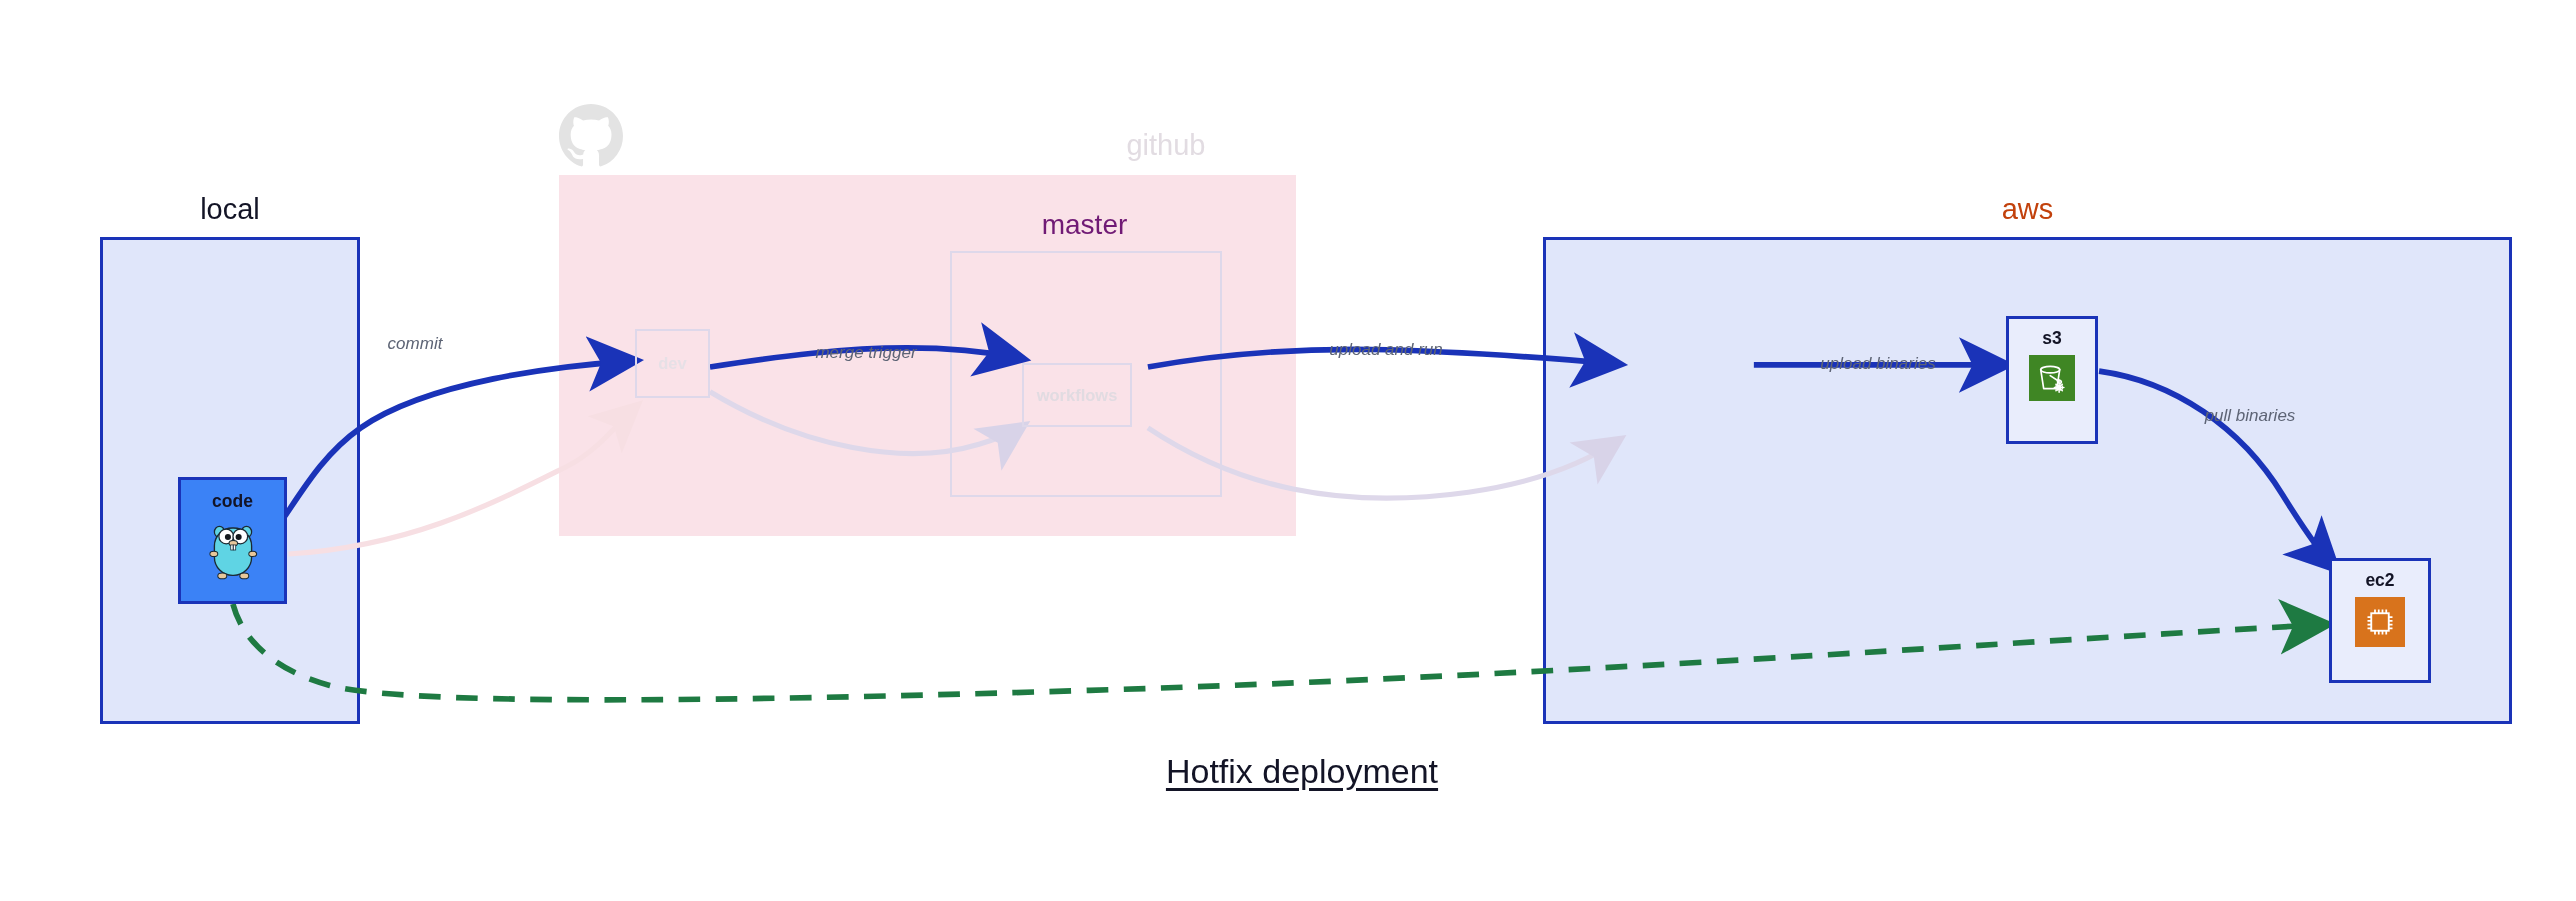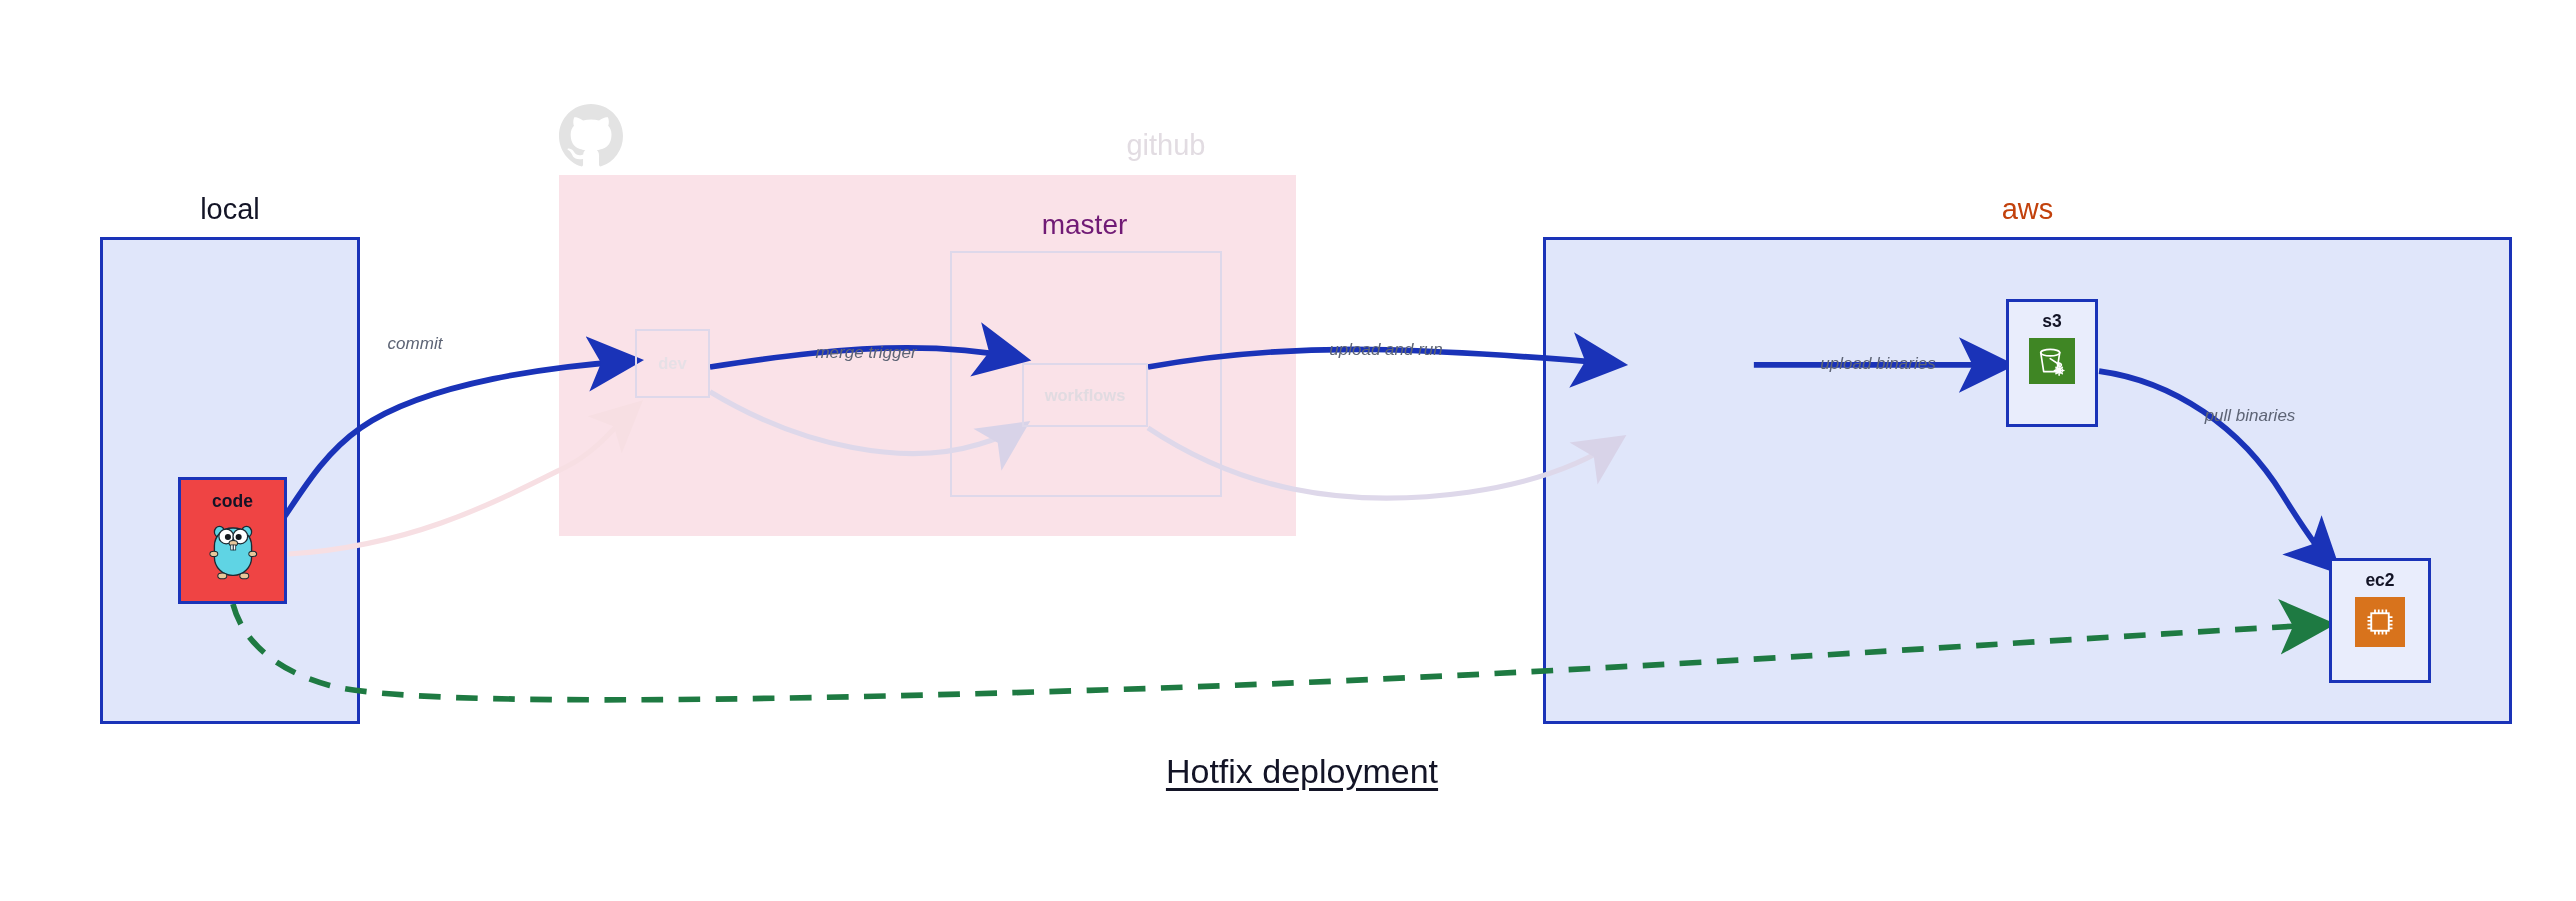--- a/index.html
+++ b/index.html
@@ -89,21 +89,21 @@
     <g>
       <path d="M4074,720 C4220,740 4350,830 4430,960 C4480,1040 4510,1080 4530,1100" fill="none" stroke="#1a33b8" stroke-width="11" marker-end="url(#ah-blue)"></path>
     </g>
     <g>
       <path d="M452,1172 C470,1240 530,1300 640,1330 C760,1362 1200,1368 2100,1340
                C2900,1316 3700,1260 4200,1230 C4380,1219 4470,1214 4512,1212" fill="none" stroke="#1e7a42" stroke-width="11" stroke-dasharray="42 30" marker-end="url(#ah-green)"></path>
     </g>
   </svg>
 
   <div class="node" style="left:178px;top:477px;width:109px;height:127px;
-              background:#ef4444;border:3.6px solid #1a33b8;">
+              background:#3b82f6;border:3.6px solid #1a33b8;">
     <span class="node-title" style="font-size:17.5px;color:#131426;margin-top:11.3px;">code</span>
     <span class="iconbox" style="margin-top:7.2px;width:58px;height:62px;">
       <svg viewBox="0 0 100 110" width="58" height="62" aria-hidden="true">
 
         <ellipse cx="26" cy="23" rx="9" ry="10" fill="#5fd4e4" stroke="#1b2a33" stroke-width="2.2"></ellipse>
         <ellipse cx="74" cy="23" rx="9" ry="10" fill="#5fd4e4" stroke="#1b2a33" stroke-width="2.2"></ellipse>
 
         <rect x="17" y="16" width="66" height="84" rx="32" fill="#5fd4e4" stroke="#1b2a33" stroke-width="2.4"></rect>
 
         <circle cx="38" cy="31" r="13" fill="#ffffff" stroke="#1b2a33" stroke-width="2.2"></circle>
@@ -123,27 +123,27 @@
         <ellipse cx="70" cy="101" rx="8" ry="5.2" fill="#e8c79a" stroke="#1b2a33" stroke-width="1.8"></ellipse>
       </svg>
     </span>
   </div>
 
   <div class="node" style="left:635px;top:329px;width:75px;height:69px;
               background:transparent;border:2.1px solid #ded8ea;justify-content:center;">
     <span class="node-title" style="font-size:16.5px;color:#e6e0e6;">dev</span>
   </div>
 
-  <div class="node" style="left:1022px;top:363px;width:126px;height:64px;
+  <div class="node" style="left:1022px;top:363px;width:110px;height:64px;
               background:transparent;border:2.1px solid #ded8ea;justify-content:center;">
     <span class="node-title" style="font-size:16.5px;color:#e1dbe1;">workflows</span>
   </div>
 
 
-  <div class="node" style="left:2006px;top:299px;width:92px;height:128px;
+  <div class="node" style="left:2006px;top:316px;width:92px;height:128px;
               background:#e9edfc;border:3.6px solid #1a33b8;">
     <span class="node-title" style="font-size:17.5px;color:#131426;margin-top:9.3px;">s3</span>
     <span class="iconbox" style="margin-top:6.2px;width:46px;height:46px;background:#3f8624;">
       <svg viewBox="0 0 64 64" width="38" height="38" aria-hidden="true">
         <g fill="none" stroke="#ffffff" stroke-width="2.8" stroke-linejoin="round" stroke-linecap="round">
 
           <path d="M13,18 L18,50 L40,50 L45,18"></path>
           <ellipse cx="29" cy="18" rx="16" ry="5.5"></ellipse>
 
           <path d="M29,28 L44,38"></path>

